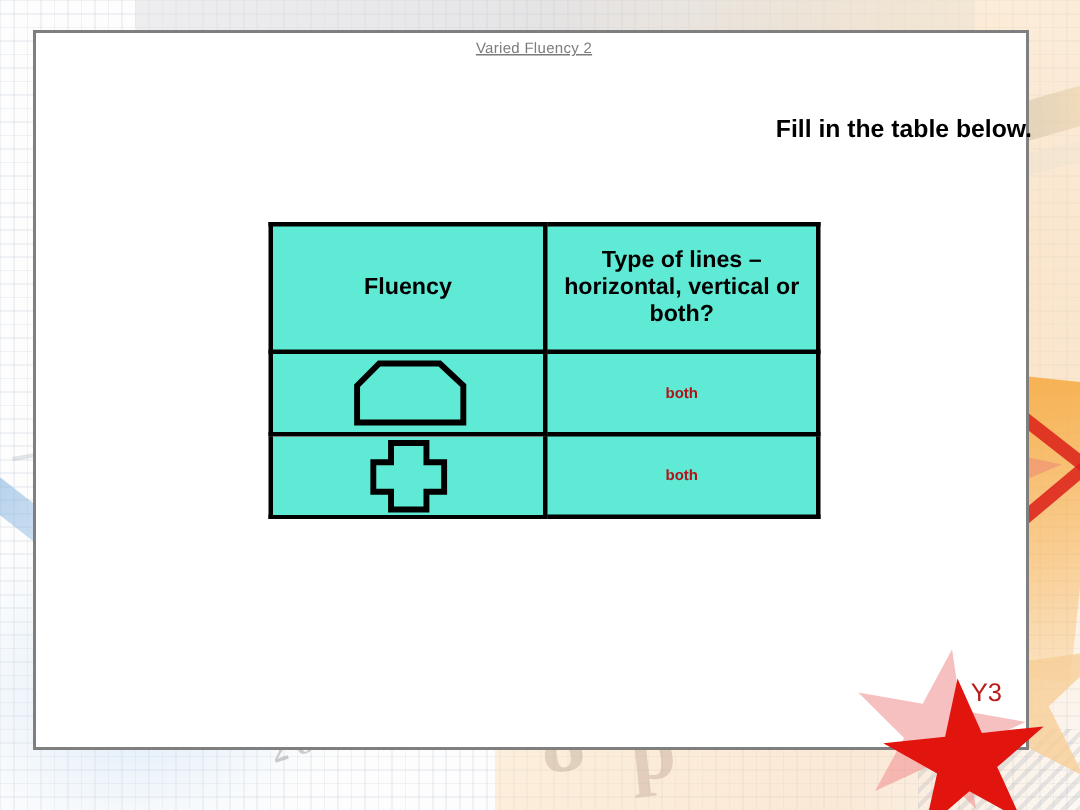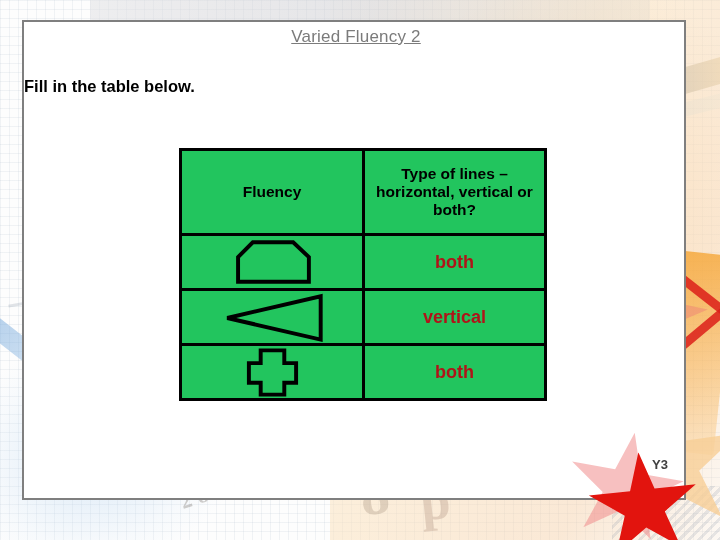--- a/index.html
+++ b/index.html
@@ -213,53 +213,53 @@
     border: 2px solid #7f7f7f;
     box-sizing: border-box;
     overflow: visible;
   }
 
   #title {
     position: absolute;
     left: 0; top: 5px;
     width: 664px;
     text-align: center;
-    font-size: 17px;
+    font-size: 10px;
     font-weight: normal;
     color: #7b7b7b;
     text-decoration: underline;
     letter-spacing: 0.2px;
   }
 
   #subtitle {
     position: absolute;
     left: 0; top: 55px;
     width: 664px;
-    text-align: left;
+    text-align: right;
     font-size: 16.5px;
     font-weight: bold;
     color: #000000;
   }
 
   
   #answer-table {
     position: absolute;
     left: 155px;
     top: 126px;
     width: 365px;
     border-collapse: collapse;
     table-layout: fixed;
   }
   #answer-table th,
   #answer-table td {
     border: 3px solid #000000;
     padding: 0;
     text-align: center;
     vertical-align: middle;
-    background: #22c55e;
+    background: #5eead4;
   }
   .col-object { width: 183px; }
   .col-type   { width: 182px; }
 
   #answer-table thead th {
     height: 78px;
     font-size: 15.5px;
     font-weight: bold;
     color: #000000;
     line-height: 1.18;
@@ -270,32 +270,32 @@
     height: 52px;
     position: relative;
   }
   .shape-box {
     width: 100%;
     height: 52px;
     display: block;
   }
   .answer-cell {
     height: 52px;
-    font-size: 18px;
+    font-size: 10px;
     font-weight: bold;
     color: #b01419;
   }
 
   #year-label {
     position: absolute;
     right: 16px;
     bottom: 26px;
-    font-size: 13px;
-    font-weight: bold;
-    color: #404040;
+    font-size: 17px;
+    font-weight: normal;
+    color: #b91c1c;
     font-family: "Liberation Sans", sans-serif;
   }
 </style>
 </head>
 <body>
 
 <div id="slide">
 
   <div class="bg-layer">
     <div class="bg-grid"></div>
@@ -347,28 +347,20 @@
 
         <tr>
           <td class="shape-cell">
             <svg class="shape-box" viewBox="0 0 183 52" preserveAspectRatio="xMidYMid meet">
               <polygon points="57,46 57,21 72,6 113,6 129,21 129,46" fill="none" stroke="#000000" stroke-width="4" stroke-linejoin="miter"></polygon>
             </svg>
           </td>
           <td class="answer-cell">both</td>
         </tr>
 
-        <tr>
-          <td class="shape-cell">
-            <svg class="shape-box" viewBox="0 0 183 52" preserveAspectRatio="xMidYMid meet">
-              <polygon points="46,27 141,5 141,49" fill="none" stroke="#000000" stroke-width="4" stroke-linejoin="miter"></polygon>
-            </svg>
-          </td>
-          <td class="answer-cell">vertical</td>
-        </tr>
 
 
         <tr>
           <td class="shape-cell">
             <svg class="shape-box" viewBox="0 0 183 52" preserveAspectRatio="xMidYMid meet">
               <polygon points="80,4 104,4 104,17 116,17 116,37 104,37 104,49 80,49 80,37 68,37 68,17 80,17" fill="none" stroke="#000000" stroke-width="4" stroke-linejoin="miter"></polygon>
             </svg>
           </td>
           <td class="answer-cell">both</td>
         </tr>

